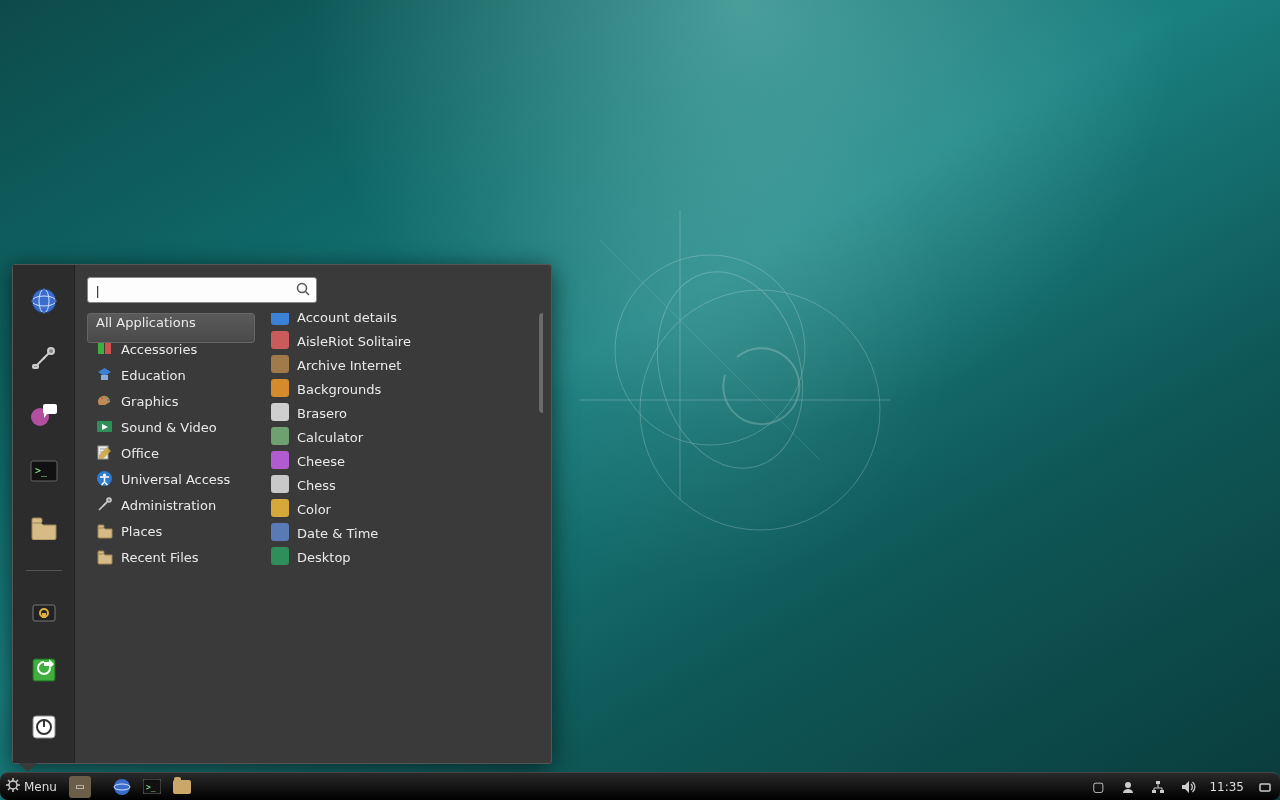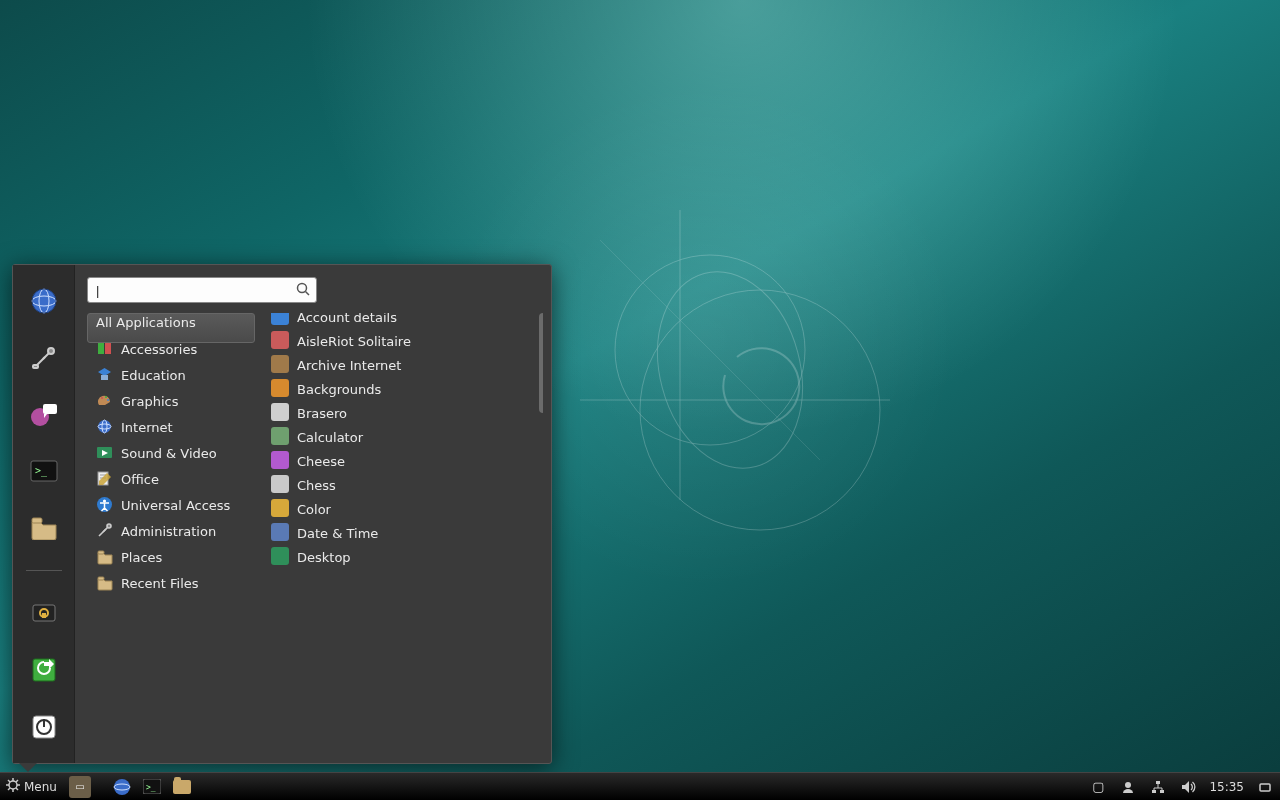--- a/index.html
+++ b/index.html
@@ -19,21 +19,21 @@
     position: absolute; left: 560px; top: 200px; width: 360px; height: 360px;
     pointer-events: none; opacity: 0.35;
   }
   .swirl svg { width: 100%; height: 100%; }
 
   
   .panel {
     position: absolute; left: 0; right: 0; bottom: 0; height: 28px;
     background: linear-gradient(#2a2a2a, #000);
     border-top: 1px solid #444;
-    display: flex; align-items: center; color: #ddd; font-size: 12px;
+    display: flex; align-items: center; color: #ddd; font-size: 12px; border-radius: 8px;
   }
   .panel .left, .panel .right { display: flex; align-items: center; height: 100%; }
   .panel .left { flex: 0 0 auto; }
   .panel .spacer { flex: 1 1 auto; }
   .panel-item {
     display: flex; align-items: center; height: 100%; padding: 0 6px; gap: 4px;
     cursor: pointer;
   }
   .menu-btn .menu-icon { font-size: 14px; }
 
@@ -207,30 +207,20 @@
           <div class="row">
             <span class="ic">
               <svg width="17" height="17" viewBox="0 0 17 17">
                 <path d="M3 13 a6 6 0 1 1 11 -3 l-5 3 z" fill="#c08a55"></path>
                 <circle cx="6" cy="6" r="1" fill="#d05050"></circle>
                 <circle cx="10" cy="5" r="1" fill="#3fae3f"></circle>
                 <circle cx="12" cy="8" r="1" fill="#3b82d6"></circle>
               </svg>
             </span>
             <span>Graphics</span>
-          </div>
-          <div class="row">
-            <span class="ic">
-              <svg width="17" height="17" viewBox="0 0 17 17">
-                <circle cx="8.5" cy="8.5" r="6.5" fill="#3a6cc9"></circle>
-                <ellipse cx="8.5" cy="8.5" rx="6.5" ry="2.5" fill="none" stroke="#cfe0ff"></ellipse>
-                <ellipse cx="8.5" cy="8.5" rx="2.5" ry="6.5" fill="none" stroke="#cfe0ff"></ellipse>
-              </svg>
-            </span>
-            <span>Internet</span>
           </div>
           <div class="row">
             <span class="ic">
               <svg width="17" height="17" viewBox="0 0 17 17">
                 <rect x="1" y="3" width="15" height="11" rx="1" fill="#2f8f5a"></rect>
                 <polygon points="6,6 6,12 12,9" fill="#fff"></polygon>
               </svg>
             </span>
             <span>Sound &amp; Video</span>
           </div>
@@ -406,21 +396,21 @@
     <div class="panel-item">
       <span class="tray-icon">
         <svg width="15" height="14" viewBox="0 0 15 14" fill="#ccc">
             <path d="M1 5 h3 l4 -4 v12 l-4 -4 h-3 z"></path>
             <path d="M10 4 a4 4 0 0 1 0 6" fill="none" stroke="#ccc" stroke-width="1.3"></path>
             <path d="M11.5 2 a6.5 6.5 0 0 1 0 10" fill="none" stroke="#ccc" stroke-width="1.3"></path>
           </svg>
       </span>
     </div>
     <div class="panel-item">
-      <span>15:35</span>
+      <span>11:35</span>
     </div>
     <div class="panel-item">
       <span class="tray-icon">
         <svg width="12" height="12" viewBox="0 0 12 12" fill="none" stroke="#ccc" stroke-width="1.5">
             <rect x="1" y="3" width="10" height="7" rx="1"></rect>
           </svg>
       </span>
     </div>
   </div>
 </div>

